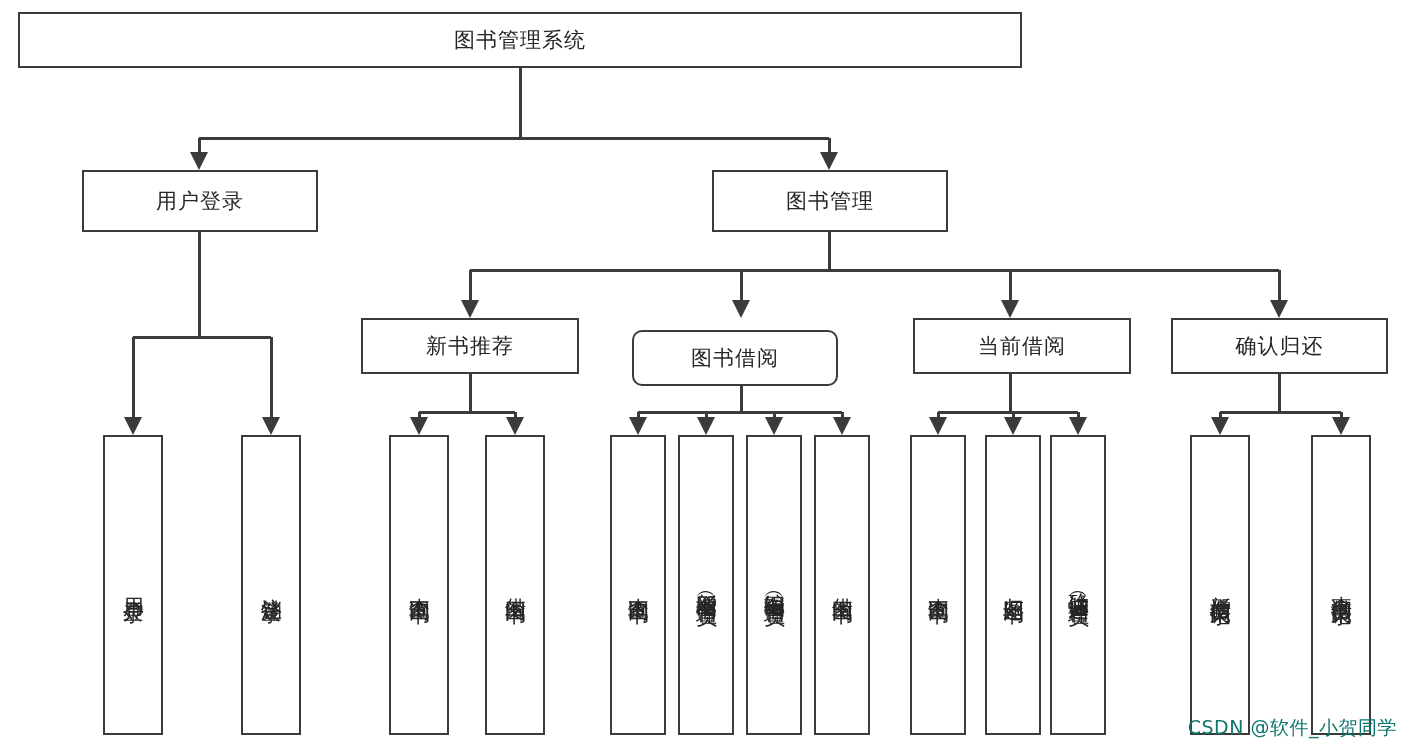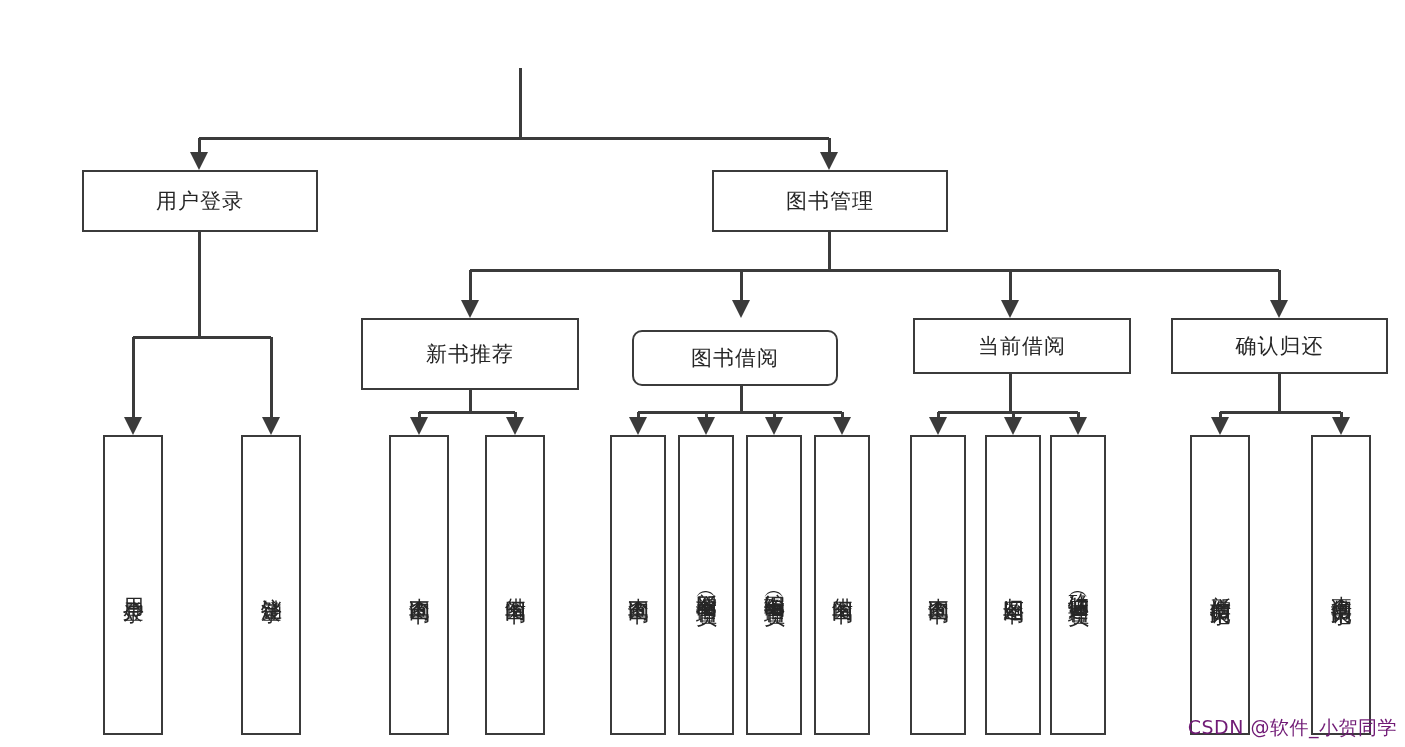--- a/index.html
+++ b/index.html
@@ -46,21 +46,21 @@
     line-height: 1.18;
     letter-spacing: 2px;
     text-align: center;
     padding: 2px 0;
   }
   .watermark {
     position: absolute;
     right: 8px;
     bottom: 6px;
     font-size: 19px;
-    color: #701a75;
+    color: #0f766e;
     letter-spacing: 0.5px;
     white-space: nowrap;
   }
 </style>
 </head>
 <body>
 
 <div id="canvas">
 
   <svg id="edges" viewBox="0 0 1405 747" xmlns="http://www.w3.org/2000/svg">
@@ -111,31 +111,34 @@
       <line x1="1078" y1="412" x2="1078" y2="419" stroke="#3b3b3b" stroke-width="3" shape-rendering="crispEdges"></line>
       <polygon points="1069,417 1087,417 1078,435" fill="#3b3b3b"></polygon>
       <line x1="1279" y1="374" x2="1279" y2="412" stroke="#3b3b3b" stroke-width="3" shape-rendering="crispEdges"></line>
       <line x1="1220" y1="412" x2="1341" y2="412" stroke="#3b3b3b" stroke-width="3" shape-rendering="crispEdges"></line>
       <line x1="1220" y1="412" x2="1220" y2="419" stroke="#3b3b3b" stroke-width="3" shape-rendering="crispEdges"></line>
       <polygon points="1211,417 1229,417 1220,435" fill="#3b3b3b"></polygon>
       <line x1="1341" y1="412" x2="1341" y2="419" stroke="#3b3b3b" stroke-width="3" shape-rendering="crispEdges"></line>
       <polygon points="1332,417 1350,417 1341,435" fill="#3b3b3b"></polygon>
     </svg>
 
+  <div class="node h" id="n-root" style="left: 18px; top: 12px; width: 1004px; height: 56px;">
+    <span>图书管理系统</span>
+  </div>
 
   <div id="lvl2">
       <div class="node h" style="left: 82px; top: 170px; width: 236px; height: 62px;">
         <span>用户登录</span>
       </div>
       <div class="node h" style="left: 712px; top: 170px; width: 236px; height: 62px;">
         <span>图书管理</span>
       </div>
     </div>
   <div id="lvl3">
-      <div class="node h" style="left: 361px; top: 318px; width: 218px; height: 72px;">
+      <div class="node h" style="left: 361px; top: 318px; width: 218px; height: 56px;">
         <span>新书推荐</span>
       </div>
       <div class="node h" style="left: 632px; top: 330px; width: 206px; height: 56px; border-radius: 10px;">
         <span>图书借阅</span>
       </div>
       <div class="node h" style="left: 901px; top: 318px; width: 218px; height: 56px; margin-left: 12px;">
         <span>当前借阅</span>
       </div>
       <div class="node h" style="left: 1171px; top: 318px; width: 217px; height: 56px;">
         <span>确认归还</span>

